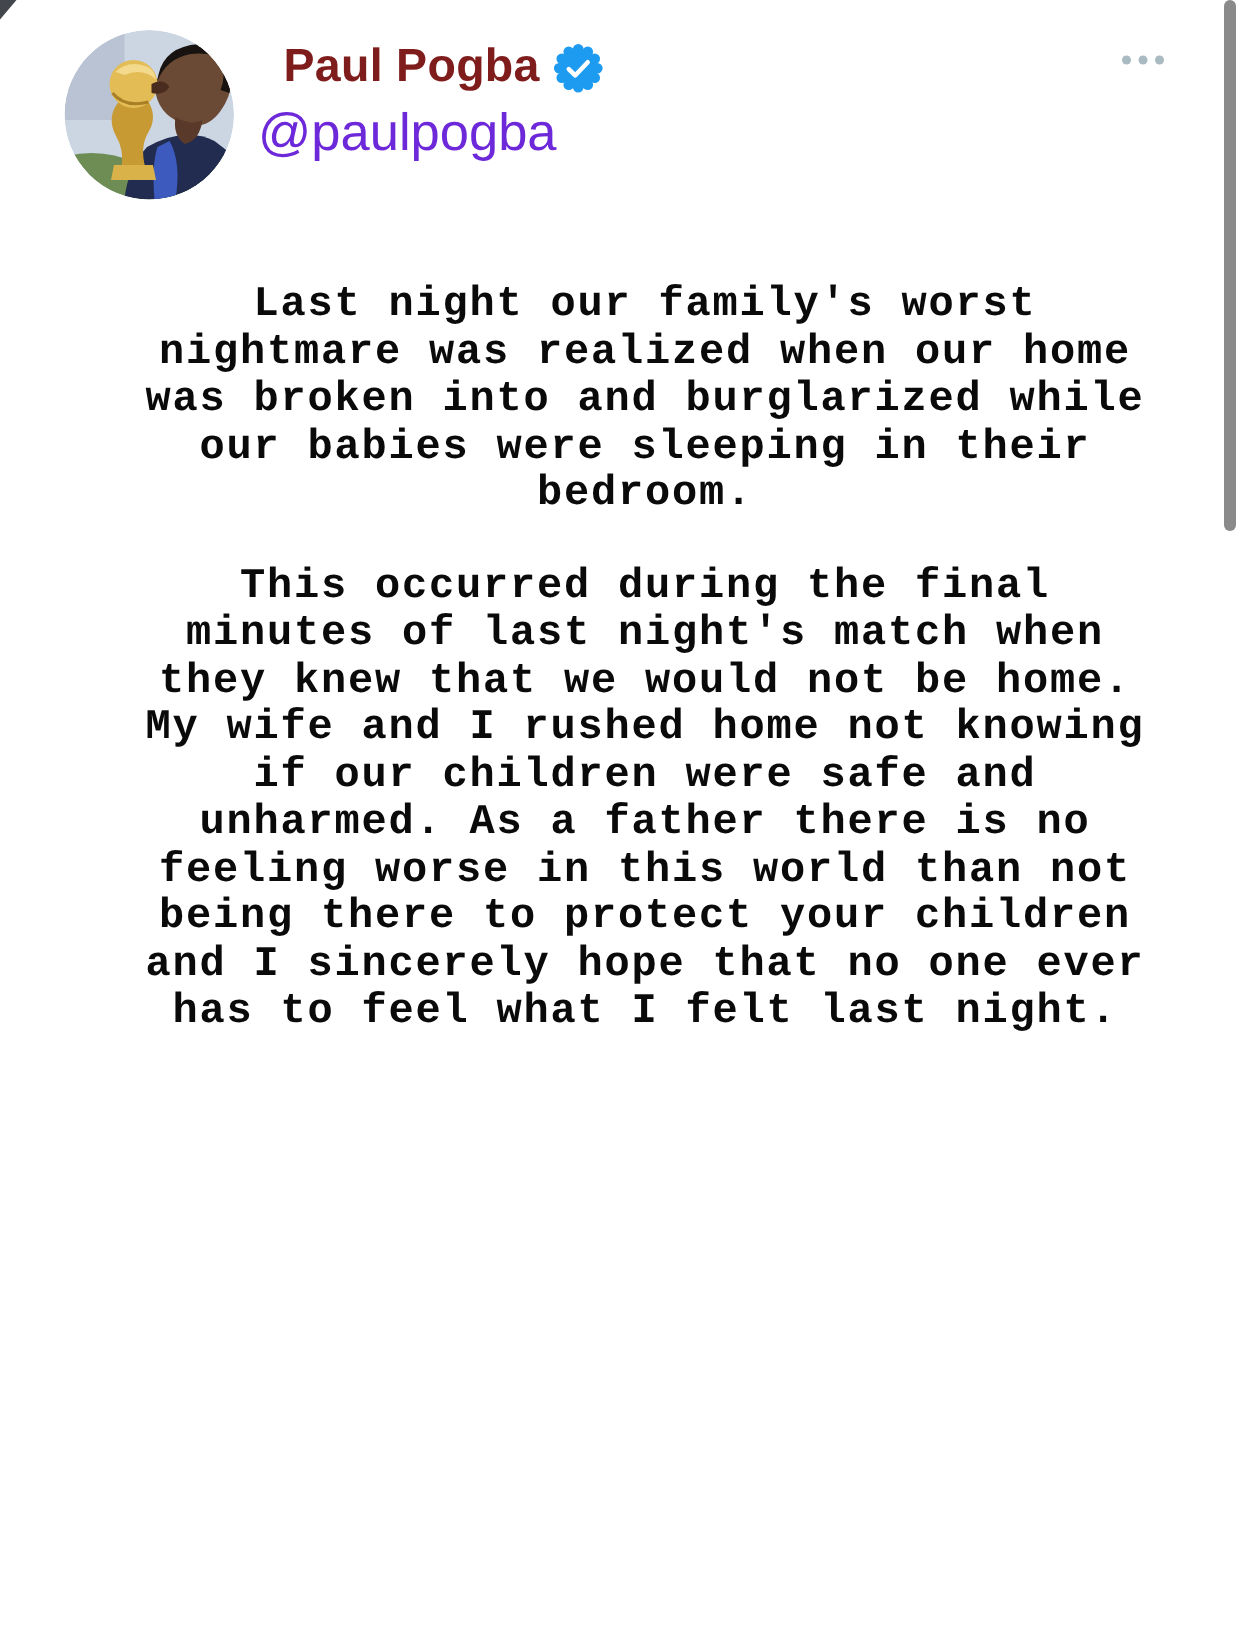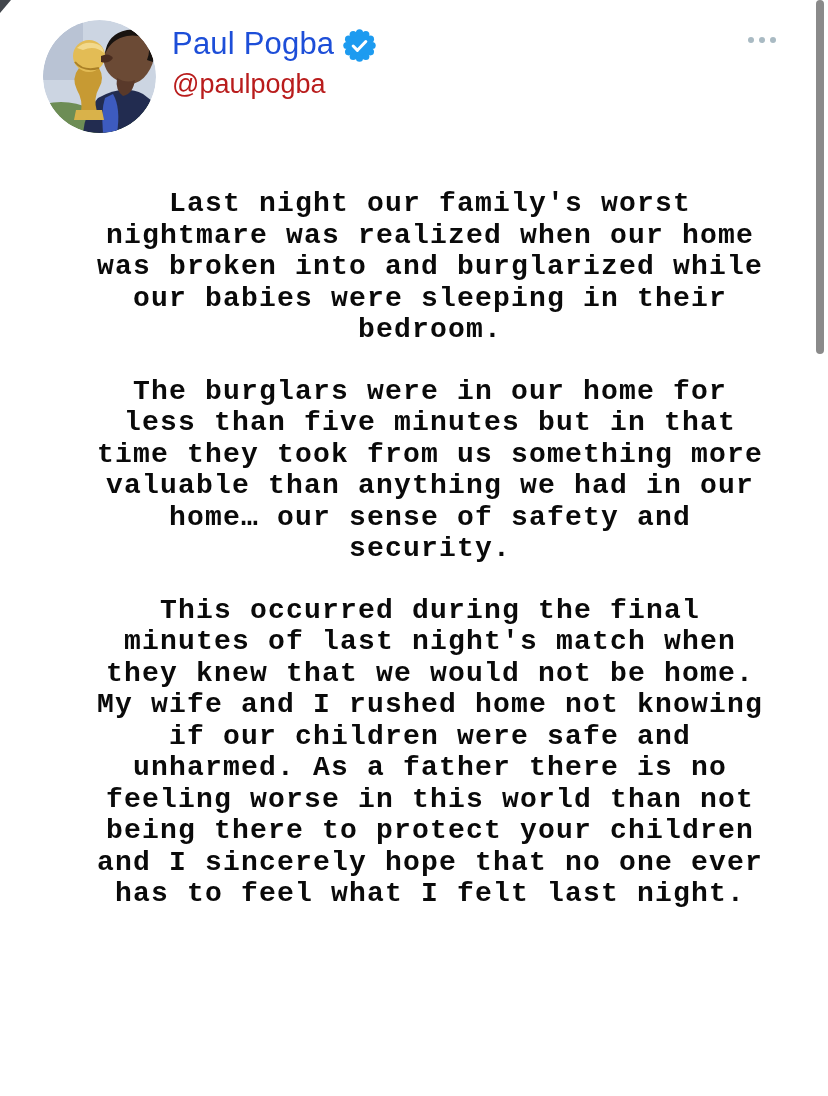--- a/index.html
+++ b/index.html
@@ -40,30 +40,31 @@
     margin-left: 16px;
     padding-top: 6px;
   }
   .name-row {
     display: flex;
     align-items: center;
     gap: 9px;
   }
   .display-name {
     font-size: 31px;
-    font-weight: normal;
-    color: #1d4ed8;
+    font-weight: bold;
+    color: #7f1d1d;
     letter-spacing: 0.2px;
     cursor: pointer;
+    margin-left: 17px;
   }
   .badge { width: 33px; height: 33px; margin-top: 2px; }
   .handle {
     margin-top: 7px;
-    font-size: 27px;
-    color: #b91c1c;
+    font-size: 35px;
+    color: #6d28d9;
   }
   .more-button {
     position: absolute;
     top: 18px;
     right: 44px;
     width: 44px;
     height: 44px;
     display: flex;
     align-items: center;
     justify-content: center;
@@ -183,26 +184,20 @@
         <span class="dot"></span>
     </span>
   </button>
 
   <div class="tweet-text">
     <div class="tweet-paragraph">Last night our family's worst
 nightmare was realized when our home
 was broken into and burglarized while
 our babies were sleeping in their
 bedroom.</div>
-    <div class="tweet-paragraph">The burglars were in our home for
-less than five minutes but in that
-time they took from us something more
-valuable than anything we had in our
-home… our sense of safety and
-security.</div>
     <div class="tweet-paragraph">This occurred during the final
 minutes of last night's match when
 they knew that we would not be home.
 My wife and I rushed home not knowing
 if our children were safe and
 unharmed. As a father there is no
 feeling worse in this world than not
 being there to protect your children
 and I sincerely hope that no one ever
 has to feel what I felt last night.</div>

